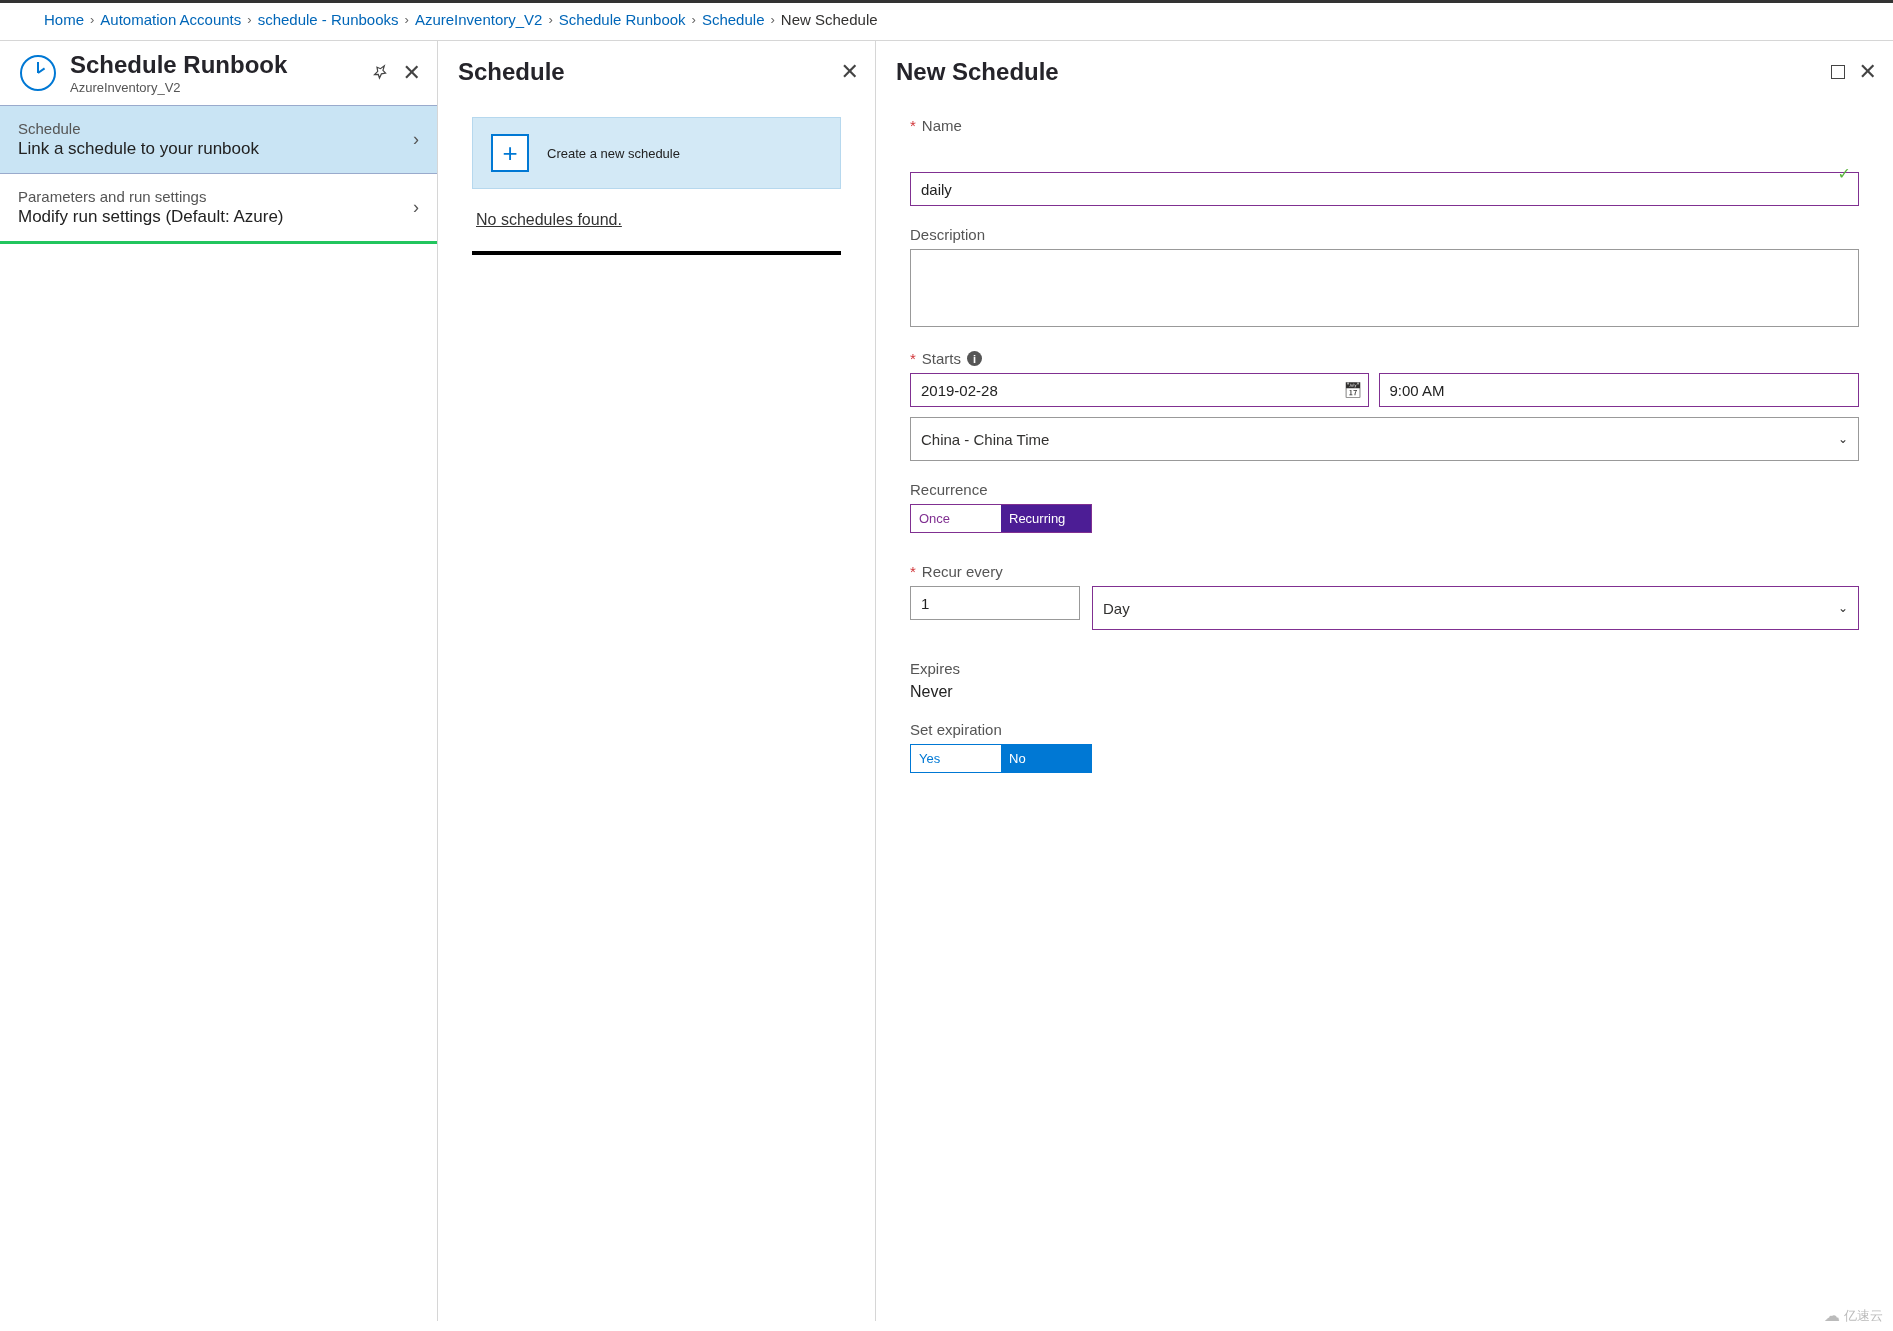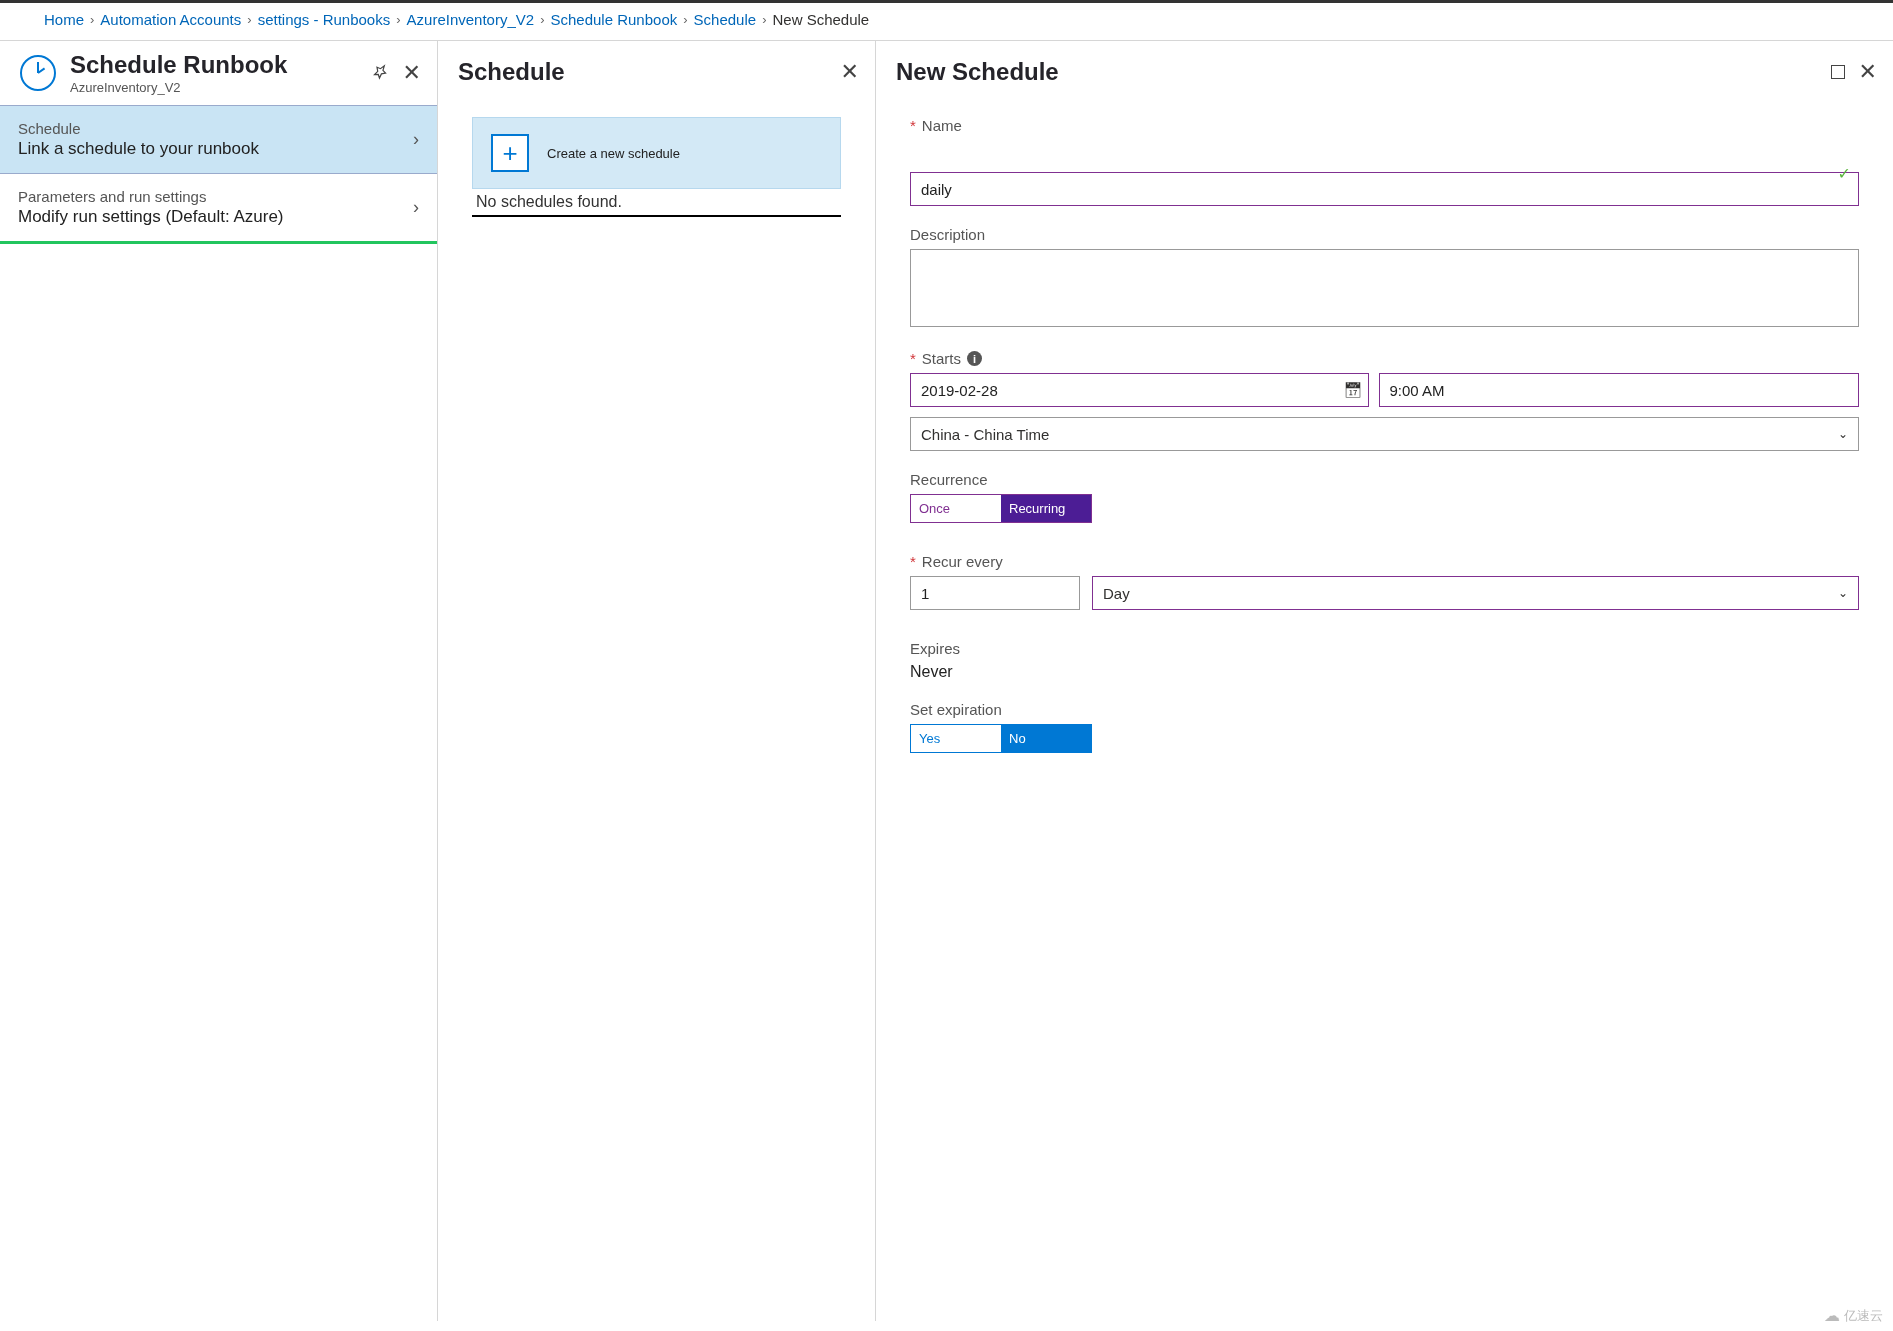--- a/index.html
+++ b/index.html
@@ -35,42 +35,42 @@
 .list-row .rowtext .t1 { font-size:15px; color:#555; }
 .list-row .rowtext .t2 { font-size:17px; color:#222; margin-top:2px; }
 .chev { color:#555; font-size:18px; }
 
 .panel-body { padding: 14px 34px 10px 34px; }
 
 .create-tile { display:flex; align-items:center; gap:18px; padding:16px 18px; background:#d3e9f6; border:1px solid #b6d8ee; cursor:pointer; }
 .plus-box { width:38px; height:38px; border:2px solid #0078d4; display:flex; align-items:center; justify-content:center; color:#0078d4; font-size:26px; background:#fff; font-weight:300; }
 .create-tile .lbl { font-size:13px; color:#222; }
 
-.noresults { padding: 4px 4px; font-size:16px; color:#333; border-bottom:2px solid #000000; }
+.noresults { padding: 22px 4px; font-size:16px; color:#333; border-bottom:4px solid #000000;text-decoration:underline; }
 
 .form { padding: 14px 34px 30px 34px; overflow-y:auto; }
 .field { margin-bottom: 20px; }
 .field-label { font-size:15px; color:#555; margin-bottom:6px; display:flex; align-items:center; gap:6px; }
 .req { color:#d13438; font-size:15px; }
 .info-icon { width:15px; height:15px; border-radius:50%; background:#555; color:#fff; font-size:11px; display:inline-flex; align-items:center; justify-content:center; font-weight:bold; }
 
 .tinput { width:100%; height:34px; padding: 4px 10px; font-size:15px; border:1px solid #999; background:#fff; color:#222; }
 .tinput.purple { border-color:#803091; }
 .tinput.withcheck { padding-right:30px;margin-top:32px; }
 .input-wrap { position:relative; }
 .check-mark { position:absolute; right:8px; top:50%; transform:translateY(-50%); color:#5ab53e; font-size:16px; }
 
 .tarea { width:100%; height:78px; padding:6px 10px; font-size:14px; border:1px solid #999; resize:none; }
 
 .row2 { display:flex; gap:10px; }
 .row2 > * { flex:1; }
 .date-wrap { position:relative; flex:1; }
 .cal-icon { position:absolute; right:6px; top:50%; transform:translateY(-50%); font-size:15px; }
 
-.select { width:100%; height:34px; padding:12px 10px; font-size:15px; border:1px solid #999; background:#fff; display:flex; align-items:center; justify-content:space-between; cursor:pointer; }
+.select { width:100%; height:44px; padding:12px 10px; font-size:15px; border:1px solid #999; background:#fff; display:flex; align-items:center; justify-content:space-between; cursor:pointer; }
 .select.purple { border-color:#803091; }
 .select .dd { font-size:12px; }
 
 .toggle-pair { display:flex; width:182px; border:1px solid #0078d4; }
 .toggle-pair.purple { border-color:#803091; }
 .toggle-pair .opt { flex:1; text-align:left; padding:6px 8px; font-size:13px; cursor:pointer; background:#fff; color:#0078d4; }
 .toggle-pair.purple .opt { color:#803091; }
 .toggle-pair .opt.active { background:#0078d4; color:#fff; }
 .toggle-pair.purple .opt.active { background:#4c1d95; color:#fff; }
 
@@ -86,21 +86,21 @@
 </head>
 <body>
 
 <div class="topbar"></div>
 
 <nav class="breadcrumb">
   <a>Home</a>
     <span class="sep">›</span>
   <a>Automation Accounts</a>
     <span class="sep">›</span>
-  <a>settings - Runbooks</a>
+  <a>schedule - Runbooks</a>
     <span class="sep">›</span>
   <a>AzureInventory_V2</a>
     <span class="sep">›</span>
   <a>Schedule Runbook</a>
     <span class="sep">›</span>
   <a>Schedule</a>
     <span class="sep">›</span>
   <span class="current">New Schedule</span>
 </nav>
 

